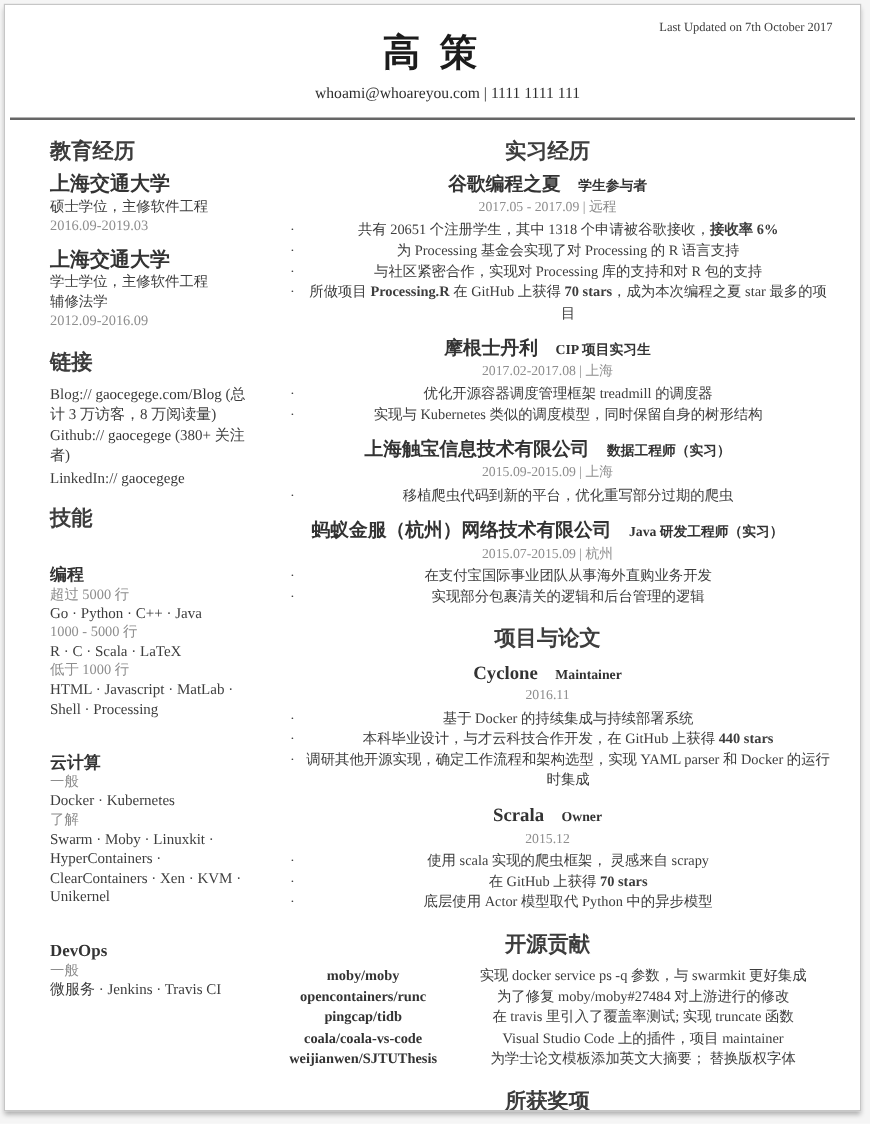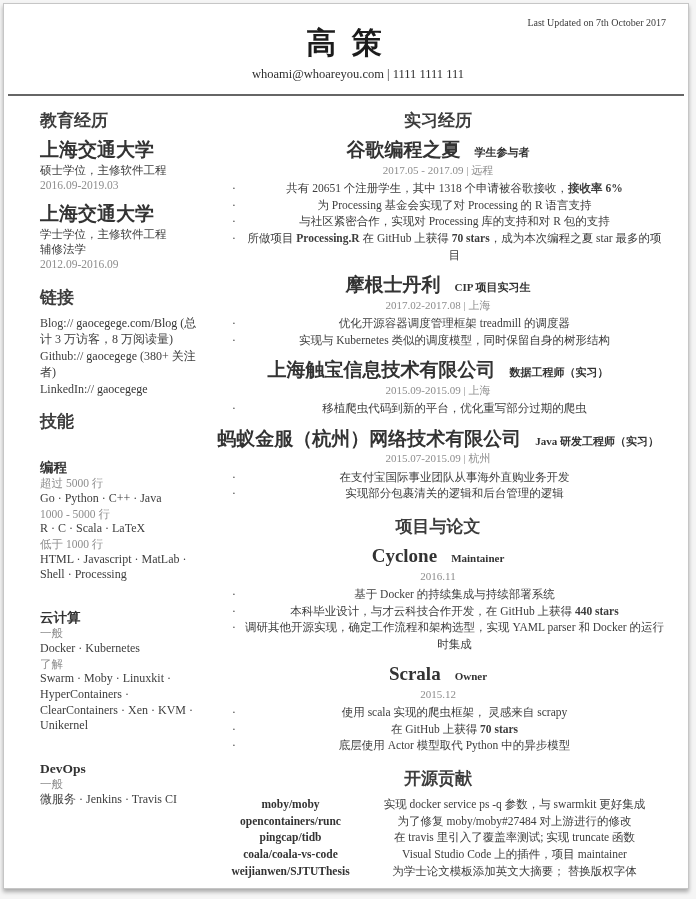--- a/index.html
+++ b/index.html
@@ -20,35 +20,35 @@
   .name { font-size:30px; font-weight:700; color:#1c1c1c; letter-spacing:4px; line-height:1.1; }
   .contact { margin-top:8px; font-size:12.5px; color:#2e2e2e;padding-left:24px; }
   .rule { border:none; border-top:2px solid #666; margin:12px 4px 0 4px; }
   
   .columns { display:flex; padding:0 22px 0 36px; box-sizing:border-box; }
   .col-left { width:158px; flex:none; }
   .col-right { flex:1; min-width:0; padding-left:12px;text-align:center; }
   .section-heading { font-size:17px; font-weight:700; color:#3d3d3d; margin:15px 0 7px 0; line-height:1.2;font-family:Liberation Serif, serif; }
   
   .edu-entry { margin-bottom:9px; }
-  .edu-school { font-size:19px; font-weight:700; color:#333; line-height:1.3; }
+  .edu-school { font-size:16px; font-weight:700; color:#333; line-height:1.3; }
   .edu-line { font-size:11.5px; color:#3d3d3d; line-height:1.32; }
   .edu-date { font-size:11.5px; color:#8d8d8d; line-height:1.32; }
   
   .links-block { font-size:12px; color:#3d3d3d; line-height:1.34; }
   .link-item { margin-bottom:1px; }
   .link-value { font-weight:400; color:#333; }
   
   .skill-title { font-size:13.5px; font-weight:700; color:#333; margin-top:26px; line-height:1.3; }
   .skill-level { font-size:11.5px; color:#8d8d8d; line-height:1.28; }
   .skill-items { font-size:12px; color:#3d3d3d; line-height:1.3; }
   
   .entry { margin-bottom:10px; }
   .entry-head { line-height:1.3; }
-  .entry-title { font-size:19px; font-weight:700; color:#333; }
+  .entry-title { font-size:15px; font-weight:700; color:#333; }
   .entry-role { font-size:11px; font-weight:700; color:#333; margin-left:10px;margin-top:40px; }
   .entry-date { font-size:11px; color:#8d8d8d; line-height:1.3; margin-bottom:3px; }
   ul.bullets { list-style:none; margin:0; padding:0; }
   .bullets li { position:relative; padding-left:33px; font-size:11.5px; color:#3d3d3d; line-height:1.44; }
   .bullets li::before { content:"\00B7"; position:absolute; left:22px; top:0; color:#3d3d3d; }
   .bold { font-weight:700; }
   
   .oss-table { padding-left:8px; margin-bottom:4px; }
   .oss-row { display:flex; font-size:11.5px; line-height:1.44; }
   .oss-name { width:145px; flex:none; font-weight:700; color:#333; }

